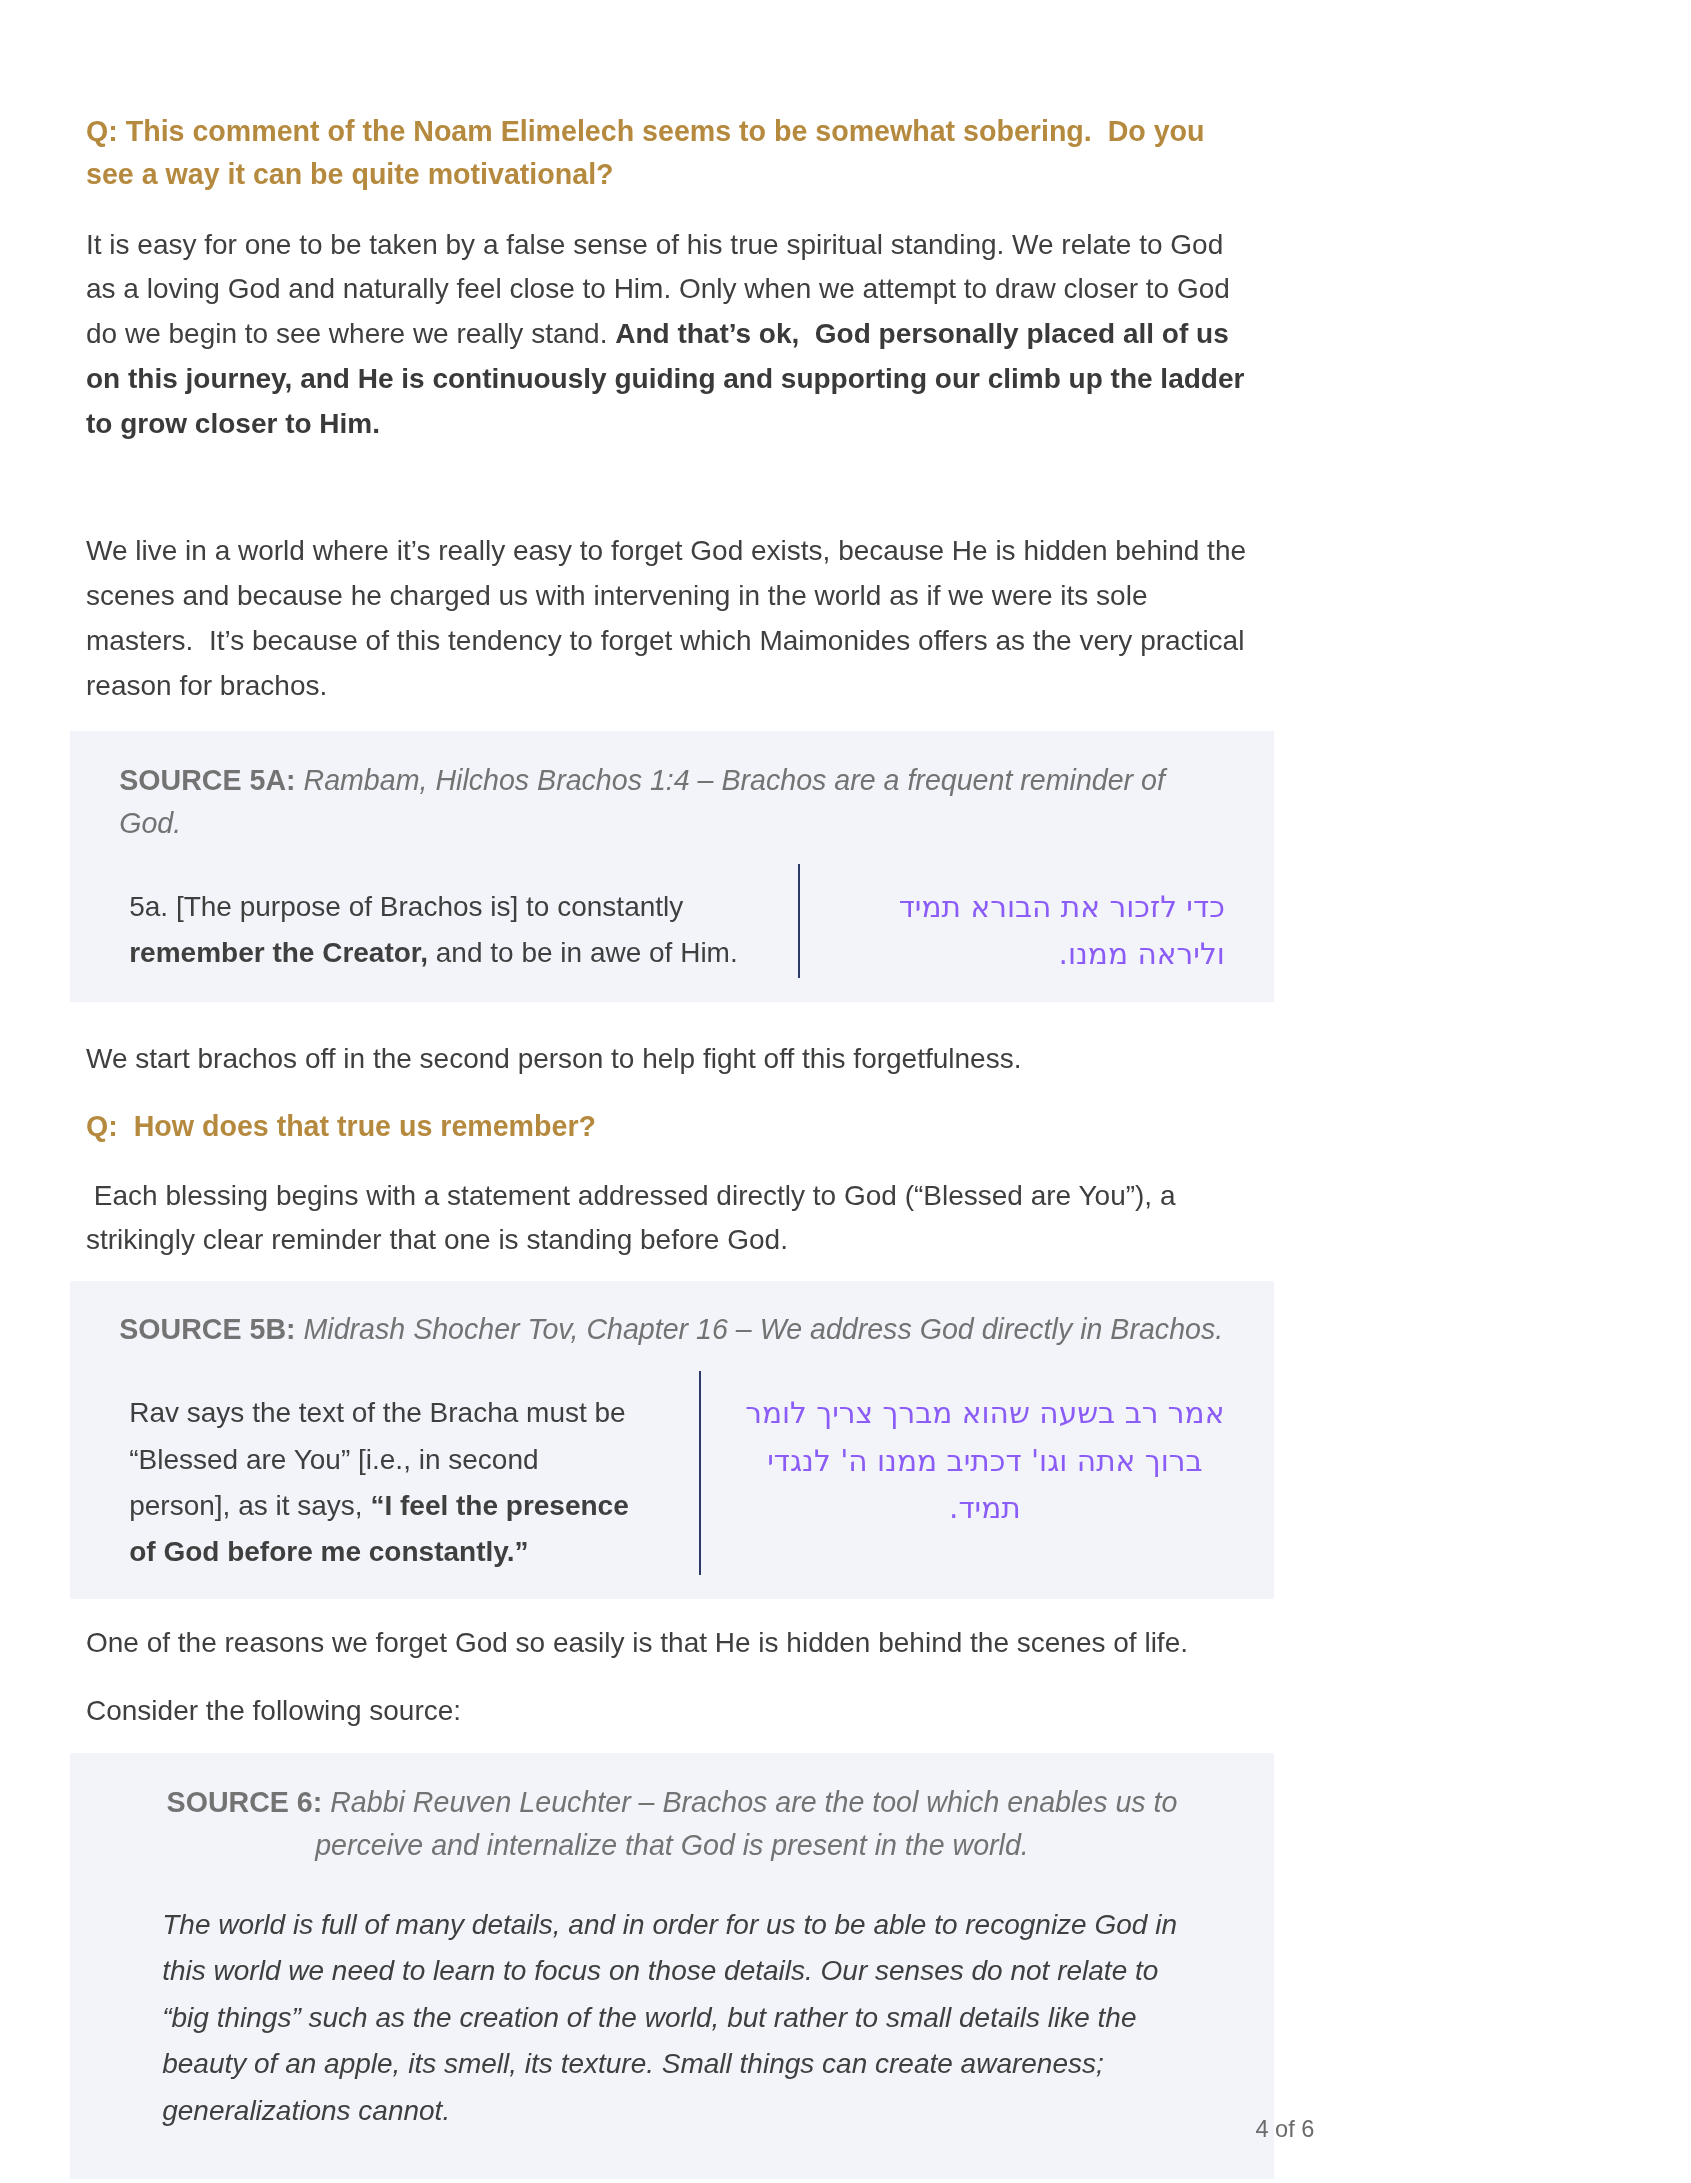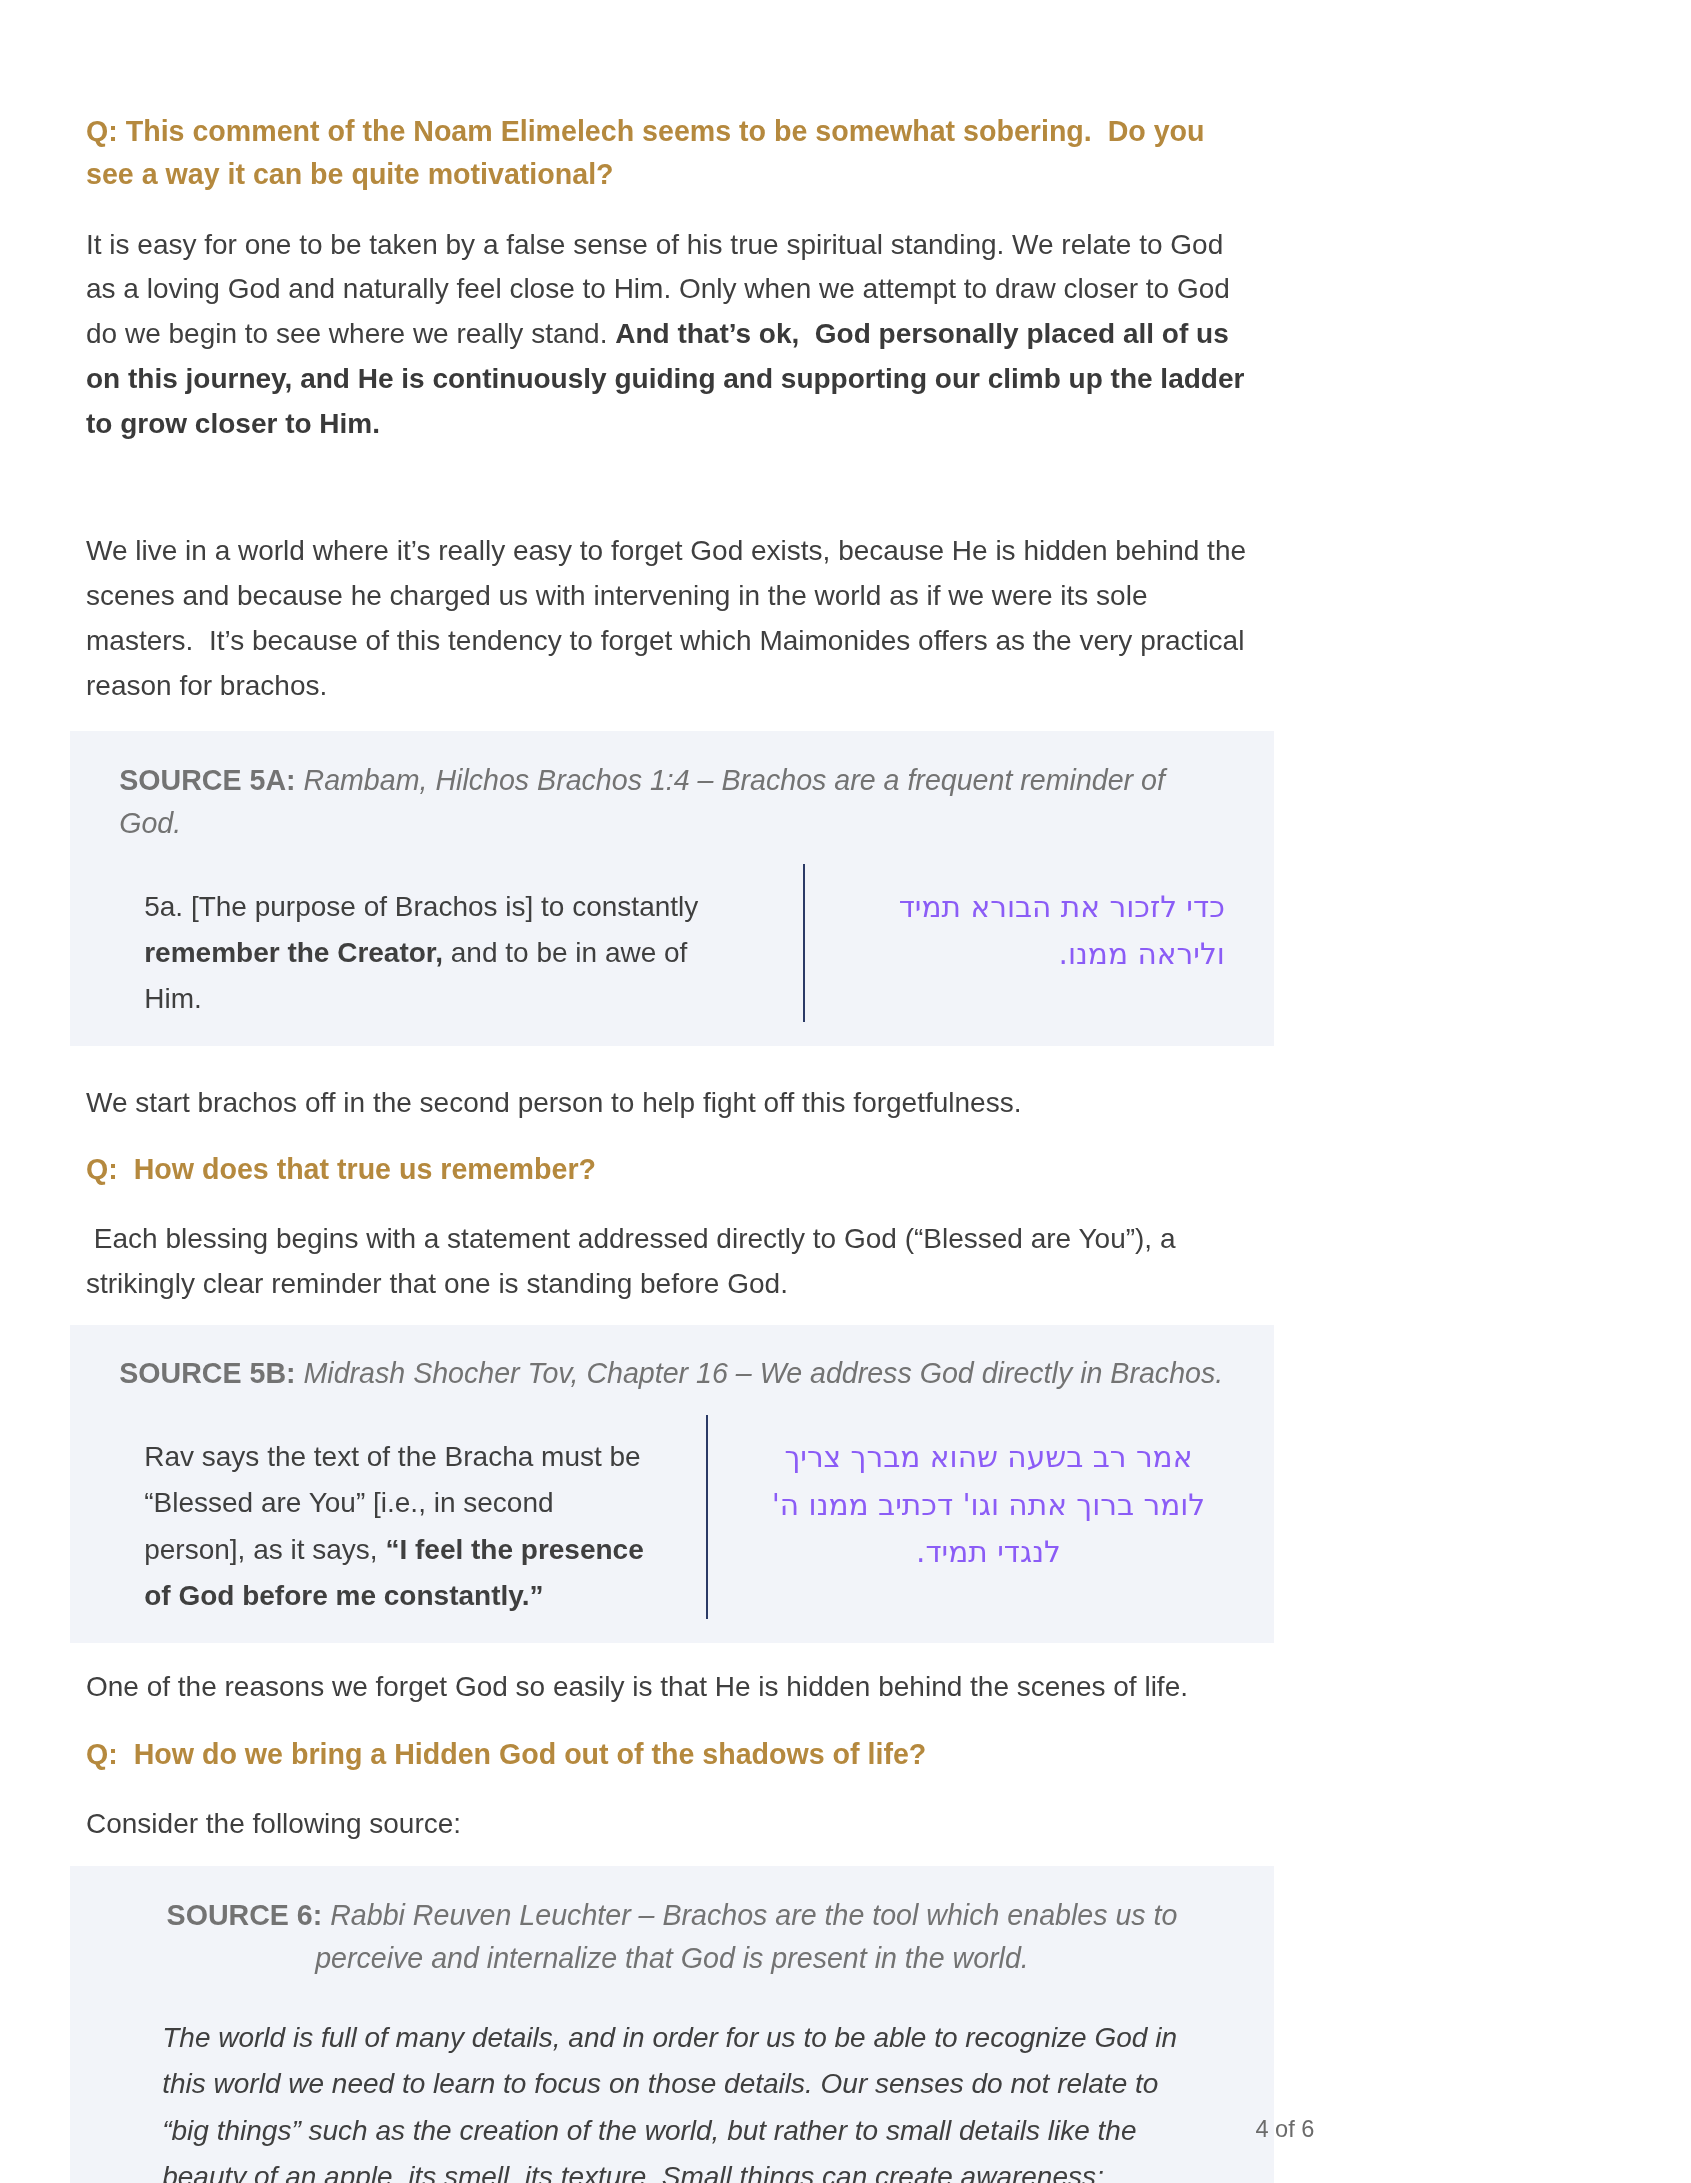--- a/index.html
+++ b/index.html
@@ -46,21 +46,21 @@
   .source-box.box-6  { padding-bottom:39px; }
   .source-heading {
     color:#737373;
     font-size:28.6px;
     line-height:1.5;
     margin:0 0 39px 0;
     white-space:pre-wrap;
   }
   .source-heading .label { font-weight:700; font-style:normal; }
   .source-heading .title { font-style:italic; }
-  .source-columns { display:flex; align-items:flex-start; margin-left:25px; }
+  .source-columns { display:flex; align-items:flex-start; margin-left:10px; }
   .col-en {
     box-sizing:border-box;
     padding-right:54px;
     font-size:28px;
     line-height:1.65;
     white-space:pre-wrap;
   }
   .box-5a .col-en { flex:0 0 61%; }
   .box-5b .col-en { flex:0 0 52%; }
   .v-divider {
@@ -129,21 +129,20 @@
     <p class="source-heading"><span class="label">SOURCE 5B: </span><span class="title">Midrash Shocher Tov, Chapter 16 – We address God directly in Brachos.</span></p>
     <div class="source-columns">
       <div class="col-en"><span>Rav says the text of the Bracha must be “Blessed are You” [i.e., in second person], as it says, </span><b>“I feel the presence of God before me constantly.”</b><span></span></div>
       <div class="v-divider"></div>
       <div class="col-he" dir="rtl">אמר רב בשעה שהוא מברך צריך לומר ברוך אתה וגו' דכתיב ממנו ה' לנגדי תמיד.</div>
     </div>
   </div>
 
   <p class="body-p">One of the reasons we forget God so easily is that He is hidden behind the scenes of life.</p>
 
-  <h3 class="q-heading">Q:  How do we bring a Hidden God out of the shadows of life?</h3>
 
   <p class="body-p" style="margin-bottom:19.7px;">Consider the following source:</p>
 
   <div class="source-box box-6">
     <p class="source-heading"><span class="label">SOURCE 6: </span><span class="title">Rabbi Reuven Leuchter – Brachos are the tool which enables us to perceive and internalize that God is present in the world.</span></p>
     <p class="quote">The world is full of many details, and in order for us to be able to recognize God in this world we need to learn to focus on those details. Our senses do not relate to “big things” such as the creation of the world, but rather to small details like the beauty of an apple, its smell, its texture. Small things can create awareness; generalizations cannot.</p>
   </div>
 
   <div class="page-number">4 of 6</div>
 

